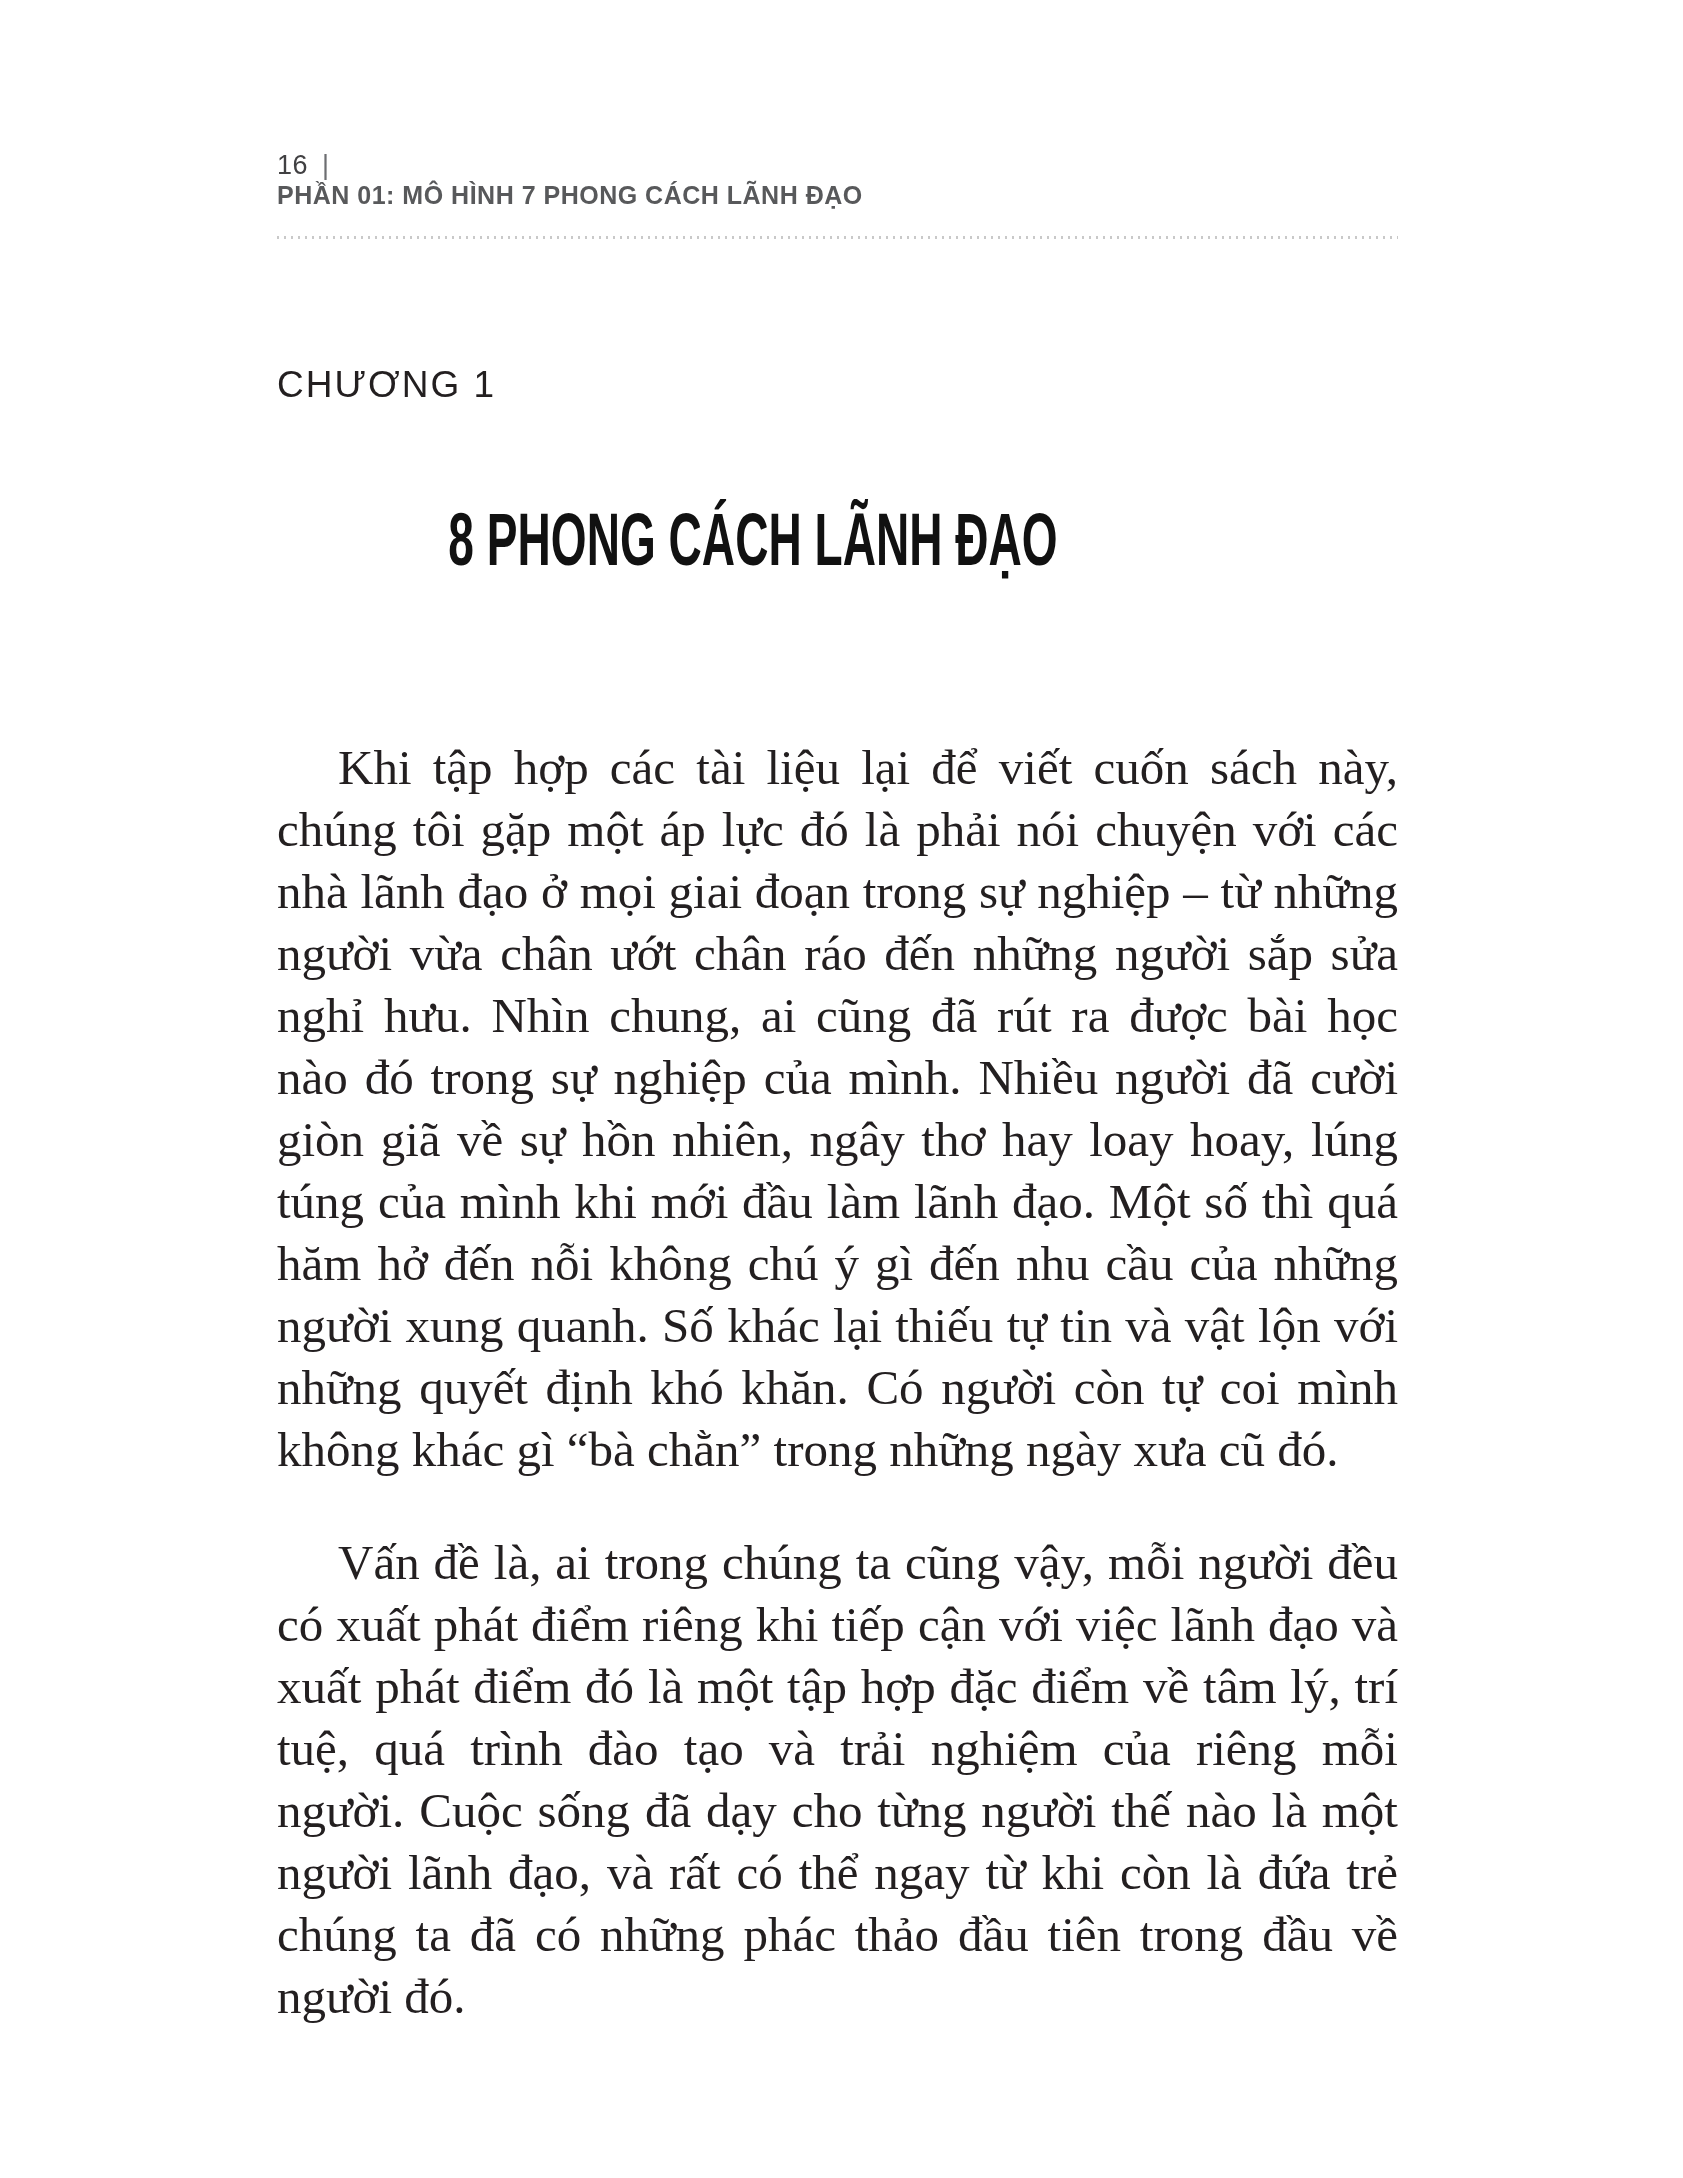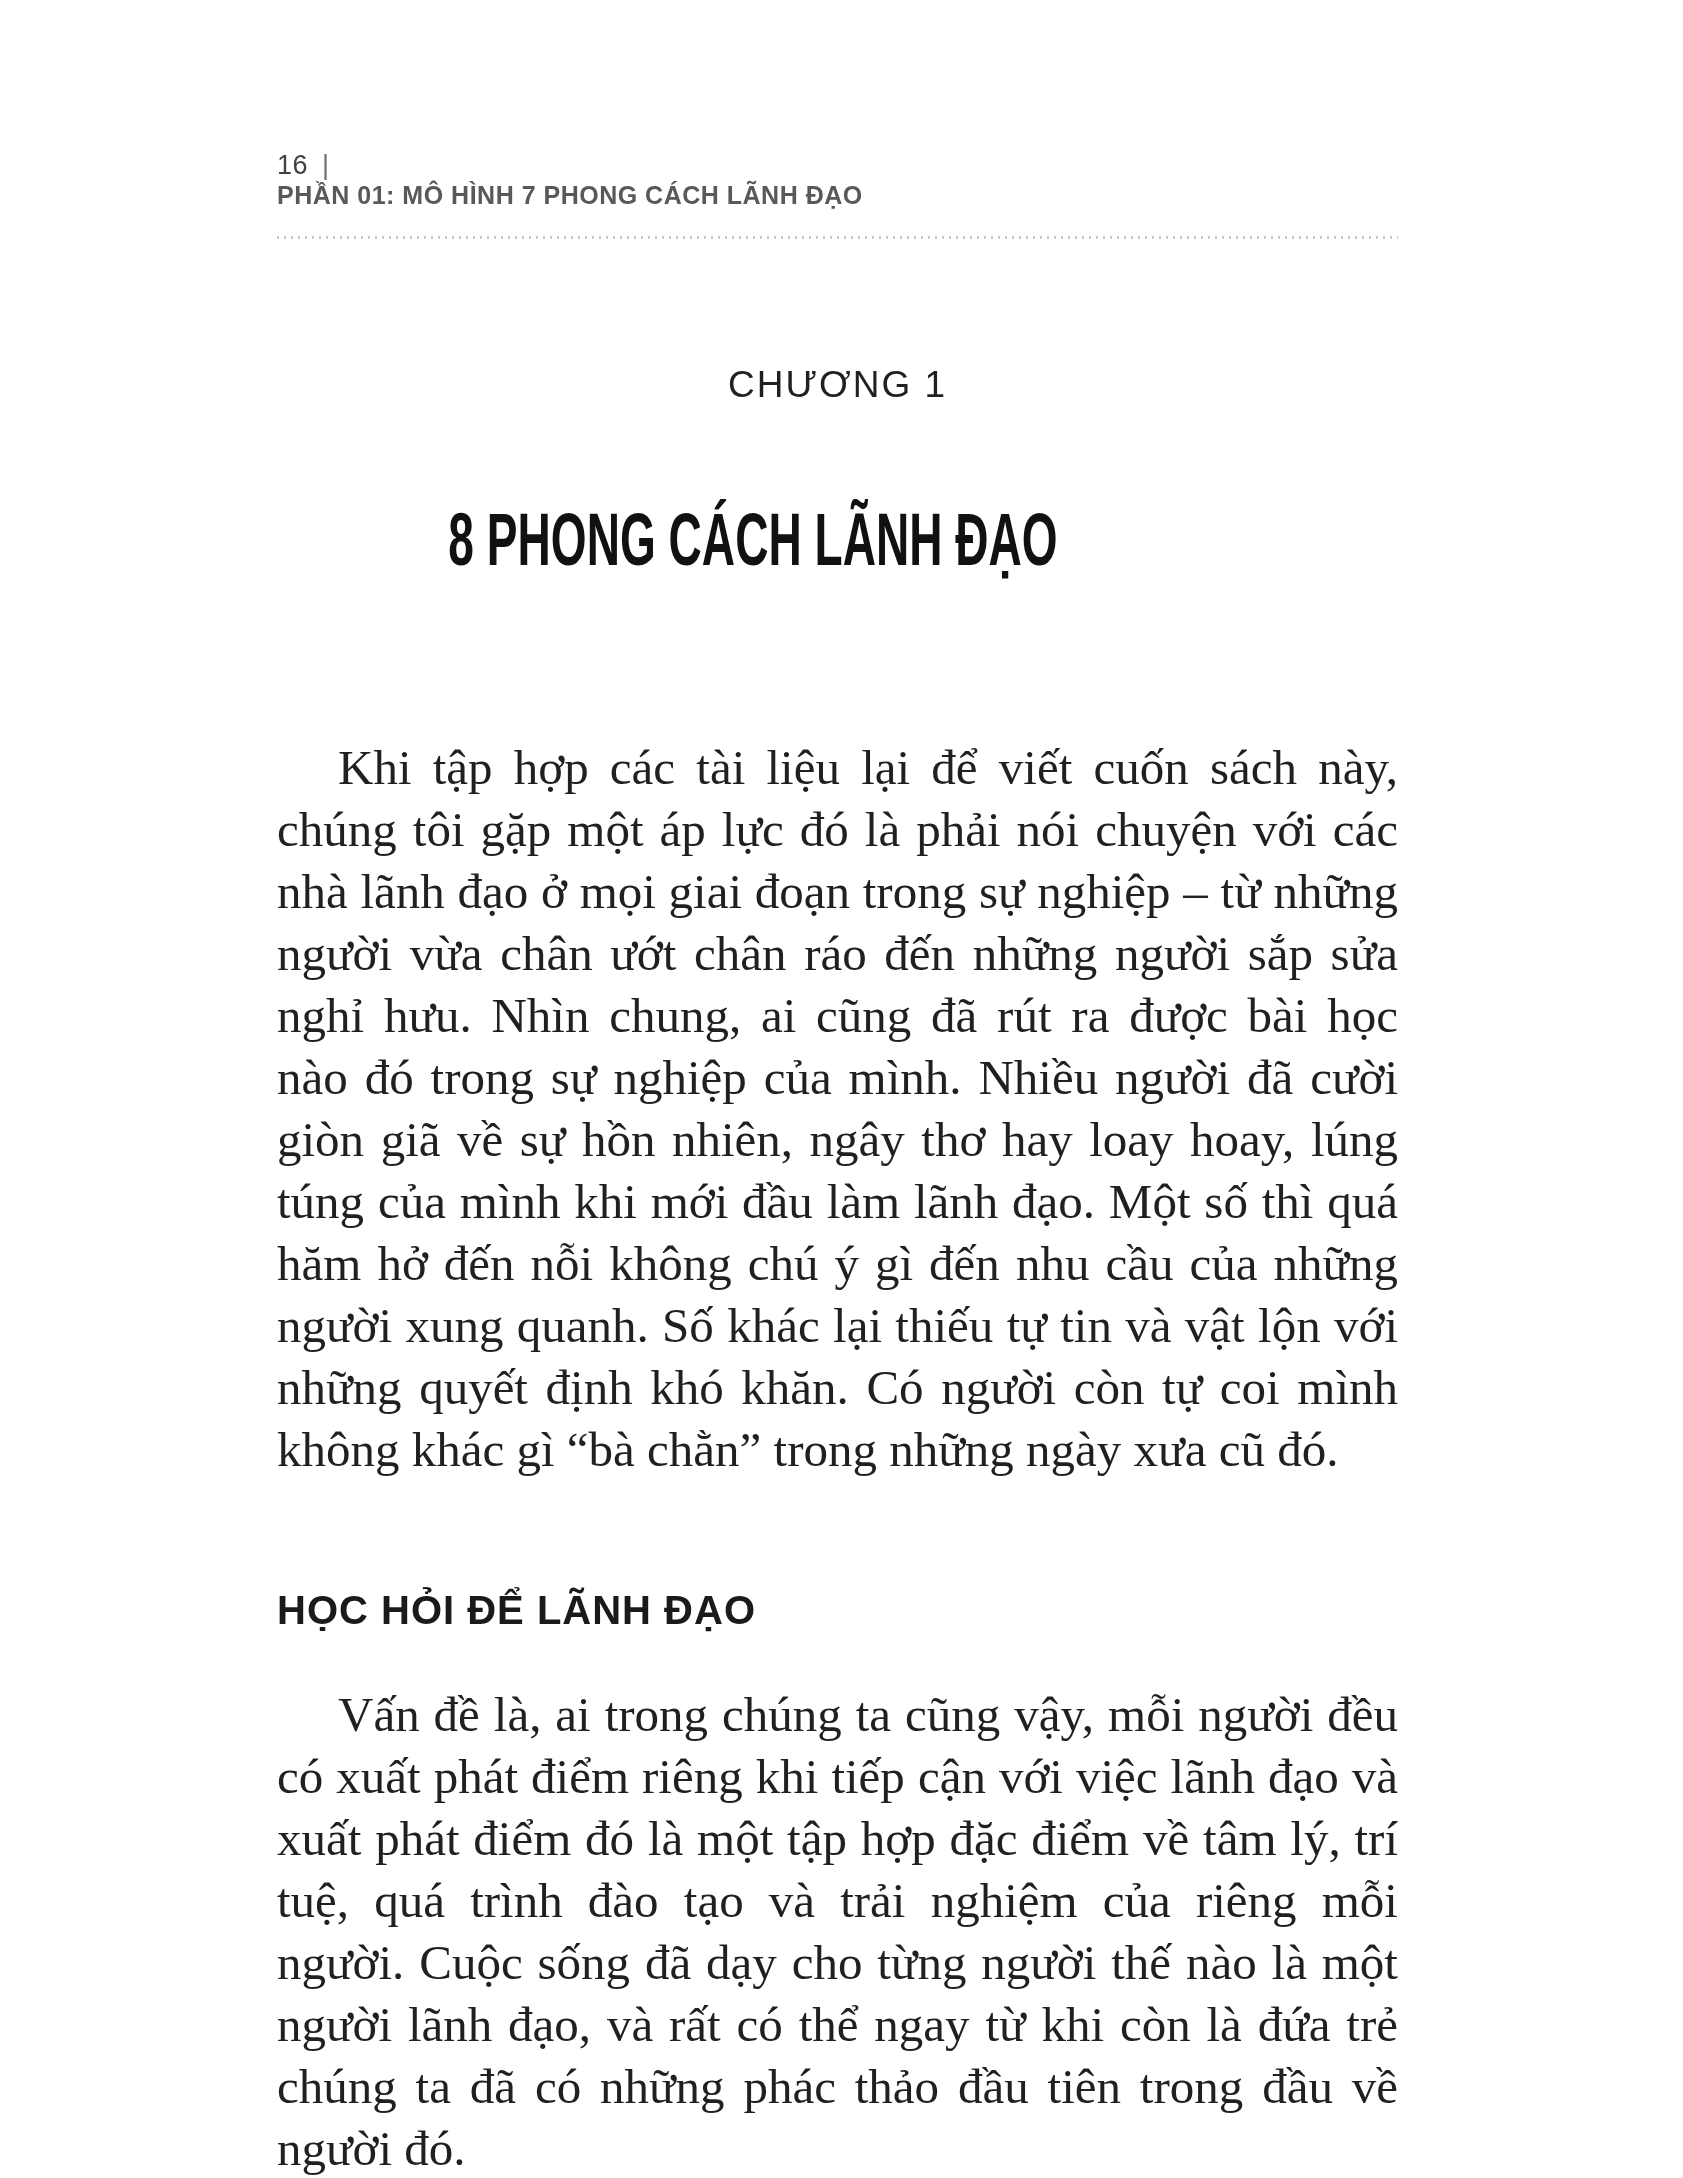--- a/index.html
+++ b/index.html
@@ -46,21 +46,21 @@
     background: repeating-linear-gradient(
       90deg,
       #c9c9c9 0px, #c9c9c9 2px,
       transparent 2px, transparent 7px
     );
   }
 
   
   .kicker {
     margin-top: 125px;
-    text-align: center;
+    text-align: left;
     font-family: "Liberation Sans", sans-serif;
     font-size: 37px;
     font-weight: 400;
     letter-spacing: 2px;
     color: #231f20;
   }
 
   
   .chapter-title {
     margin-top: 87px;
@@ -115,19 +115,18 @@
     </header>
 
     <div class="header-rule"></div>
 
     <div class="kicker">CHƯƠNG 1</div>
 
     <h1 class="chapter-title"><span class="condensed">8 PHONG CÁCH LÃNH ĐẠO</span></h1>
 
     <p class="body-para para-1">Khi tập hợp các tài liệu lại để viết cuốn sách này, chúng tôi gặp một áp lực đó là phải nói chuyện với các nhà lãnh đạo ở mọi giai đoạn trong sự nghiệp – từ những người vừa chân ướt chân ráo đến những người sắp sửa nghỉ hưu. Nhìn chung, ai cũng đã rút ra được bài học nào đó trong sự nghiệp của mình. Nhiều người đã cười giòn giã về sự hồn nhiên, ngây thơ hay loay hoay, lúng túng của mình khi mới đầu làm lãnh đạo. Một số thì quá hăm hở đến nỗi không chú ý gì đến nhu cầu của những người xung quanh. Số khác lại thiếu tự tin và vật lộn với những quyết định khó khăn. Có người còn tự coi mình không khác gì “bà chằn” trong những ngày xưa cũ đó.</p>
 
-    <h2 class="section-heading">HỌC HỎI ĐỂ LÃNH ĐẠO</h2>
 
     <p class="body-para para-2">Vấn đề là, ai trong chúng ta cũng vậy, mỗi người đều có xuất phát điểm riêng khi tiếp cận với việc lãnh đạo và xuất phát điểm đó là một tập hợp đặc điểm về tâm lý, trí tuệ, quá trình đào tạo và trải nghiệm của riêng mỗi người. Cuộc sống đã dạy cho từng người thế nào là một người lãnh đạo, và rất có thể ngay từ khi còn là đứa trẻ chúng ta đã có những phác thảo đầu tiên trong đầu về người đó.</p>
 
   </div>
 </div>
 
 
 </body></html>

